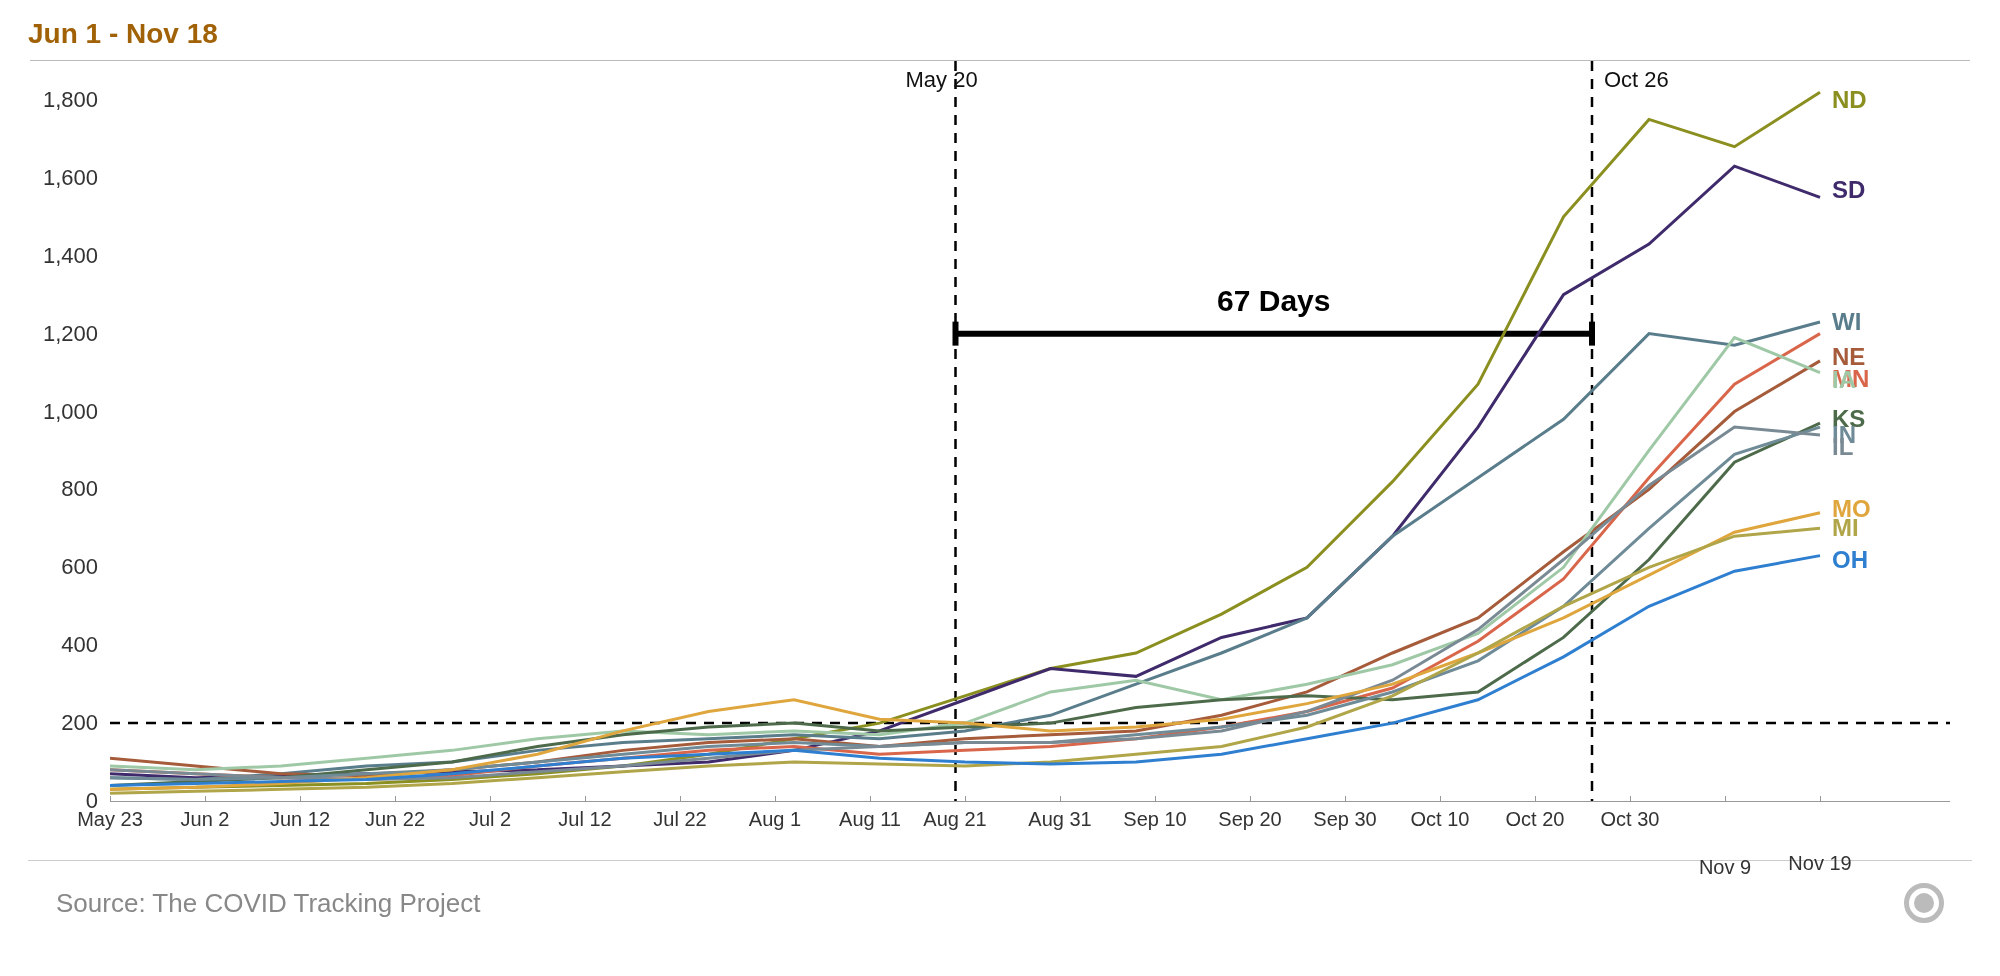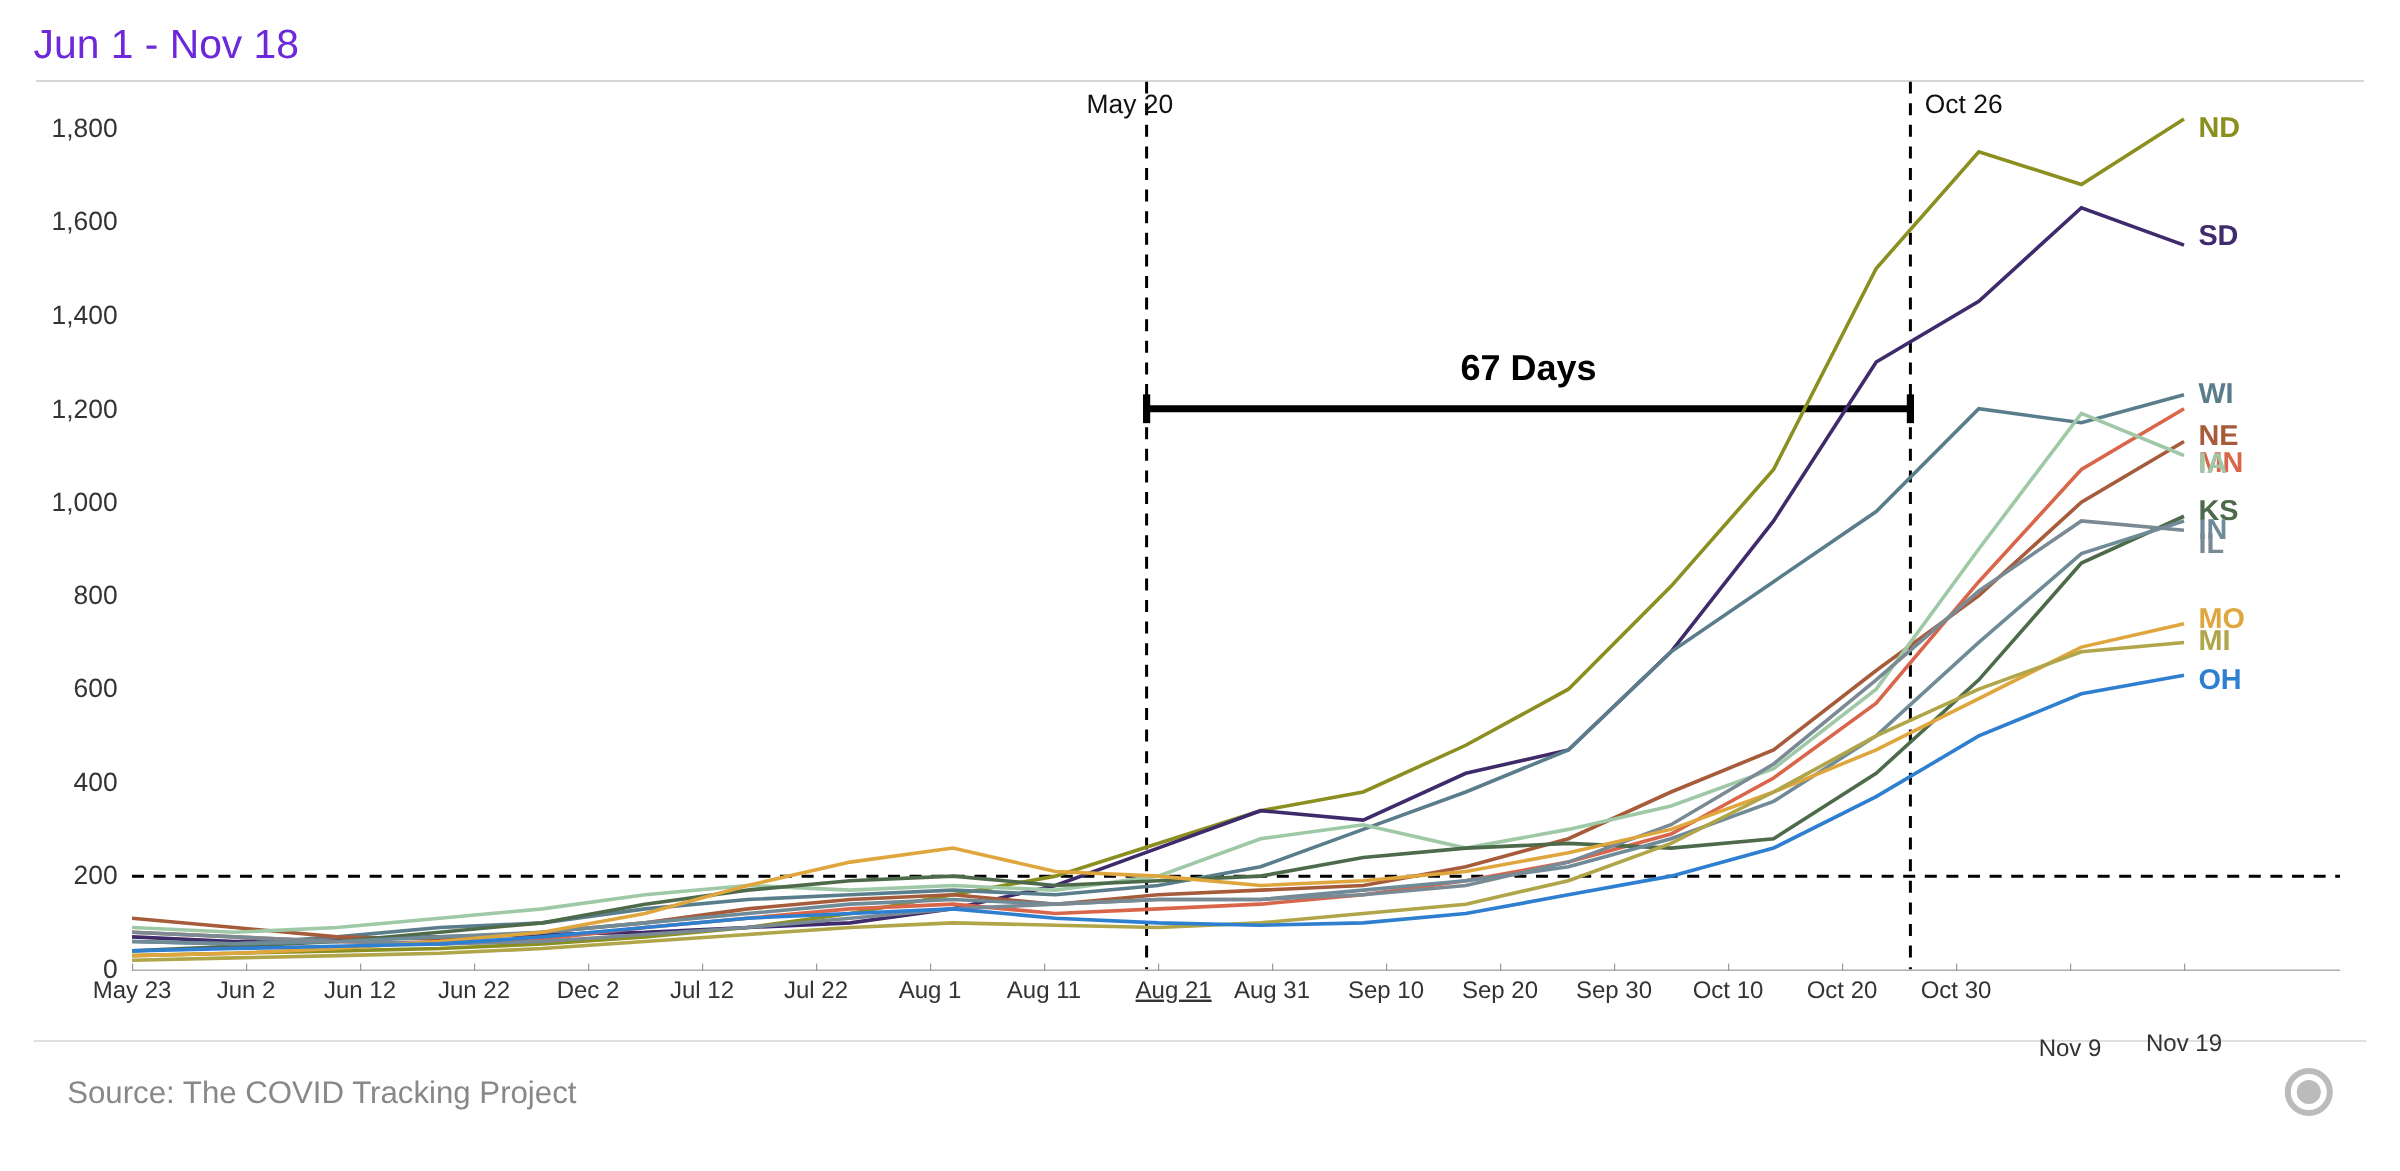--- a/index.html
+++ b/index.html
@@ -1,19 +1,19 @@
 <!DOCTYPE html>
 <html><head>
 <meta charset="utf-8">
 <style>
   * { box-sizing: border-box; margin: 0; padding: 0; }
   html, body { width: 2000px; height: 976px; background: #fff; font-family: -apple-system, BlinkMacSystemFont, "Segoe UI", Helvetica, Arial, sans-serif; }
   .header { display: flex; justify-content: space-between; align-items: baseline; padding: 18px 28px 10px 28px; }
   .title { font-size: 34px; font-weight: 800; letter-spacing: 0.5px; color: #111; text-transform: uppercase; }
-  .date-range { font-size: 34px; font-weight: 400; color: #6d28d9; }
+  .date-range { font-size: 28px; font-weight: 700; color: #a16207; }
   .chart-wrap { position: relative; width: 1940px; height: 780px; margin: 0 auto; border-top: 1.5px solid #bbb; }
   .plot { position: absolute; left: 80px; top: 0; width: 1840px; height: 740px; }
   .y-axis { position: absolute; left: 0; top: 0; width: 80px; height: 740px; }
   .y-tick { position: absolute; right: 12px; font-size: 22px; color: #333; transform: translateY(-50%); }
   .x-axis { position: absolute; left: 80px; top: 740px; width: 1840px; height: 40px; border-top: 1.5px solid #999; }
   .x-tick { position: absolute; top: 6px; font-size: 20px; color: #333; transform: translateX(-50%); white-space: nowrap; }
   .x-tickmark { position: absolute; top: -6px; width: 1px; height: 6px; background: #999; }
   .footer { display: flex; justify-content: space-between; align-items: center; padding: 22px 28px 0 28px; border-top: 1.5px solid #ccc; margin: 20px 28px 0 28px; }
   .source { font-size: 26px; color: #888; }
   .logo-circle { width: 40px; height: 40px; border-radius: 50%; position: relative; }
@@ -90,31 +90,31 @@
   <div class="x-axis" id="x-axis">
       <div class="x-tickmark" style="left: 0px;"></div>
       <div class="x-tick" style="left: 0px;">May 23</div>
       <div class="x-tickmark" style="left: 95px;"></div>
       <div class="x-tick" style="left: 95px;">Jun 2</div>
       <div class="x-tickmark" style="left: 190px;"></div>
       <div class="x-tick" style="left: 190px;">Jun 12</div>
       <div class="x-tickmark" style="left: 285px;"></div>
       <div class="x-tick" style="left: 285px;">Jun 22</div>
       <div class="x-tickmark" style="left: 380px;"></div>
-      <div class="x-tick" style="left: 380px;">Dec 2</div>
+      <div class="x-tick" style="left: 380px;">Jul 2</div>
       <div class="x-tickmark" style="left: 475px;"></div>
       <div class="x-tick" style="left: 475px;">Jul 12</div>
       <div class="x-tickmark" style="left: 570px;"></div>
       <div class="x-tick" style="left: 570px;">Jul 22</div>
       <div class="x-tickmark" style="left: 665px;"></div>
       <div class="x-tick" style="left: 665px;">Aug 1</div>
       <div class="x-tickmark" style="left: 760px;"></div>
       <div class="x-tick" style="left: 760px;">Aug 11</div>
       <div class="x-tickmark" style="left: 855px;"></div>
-      <div class="x-tick" style="left: 868px; text-decoration: underline;">Aug 21</div>
+      <div class="x-tick" style="left: 845px;">Aug 21</div>
       <div class="x-tickmark" style="left: 950px;"></div>
       <div class="x-tick" style="left: 950px;">Aug 31</div>
       <div class="x-tickmark" style="left: 1045px;"></div>
       <div class="x-tick" style="left: 1045px;">Sep 10</div>
       <div class="x-tickmark" style="left: 1140px;"></div>
       <div class="x-tick" style="left: 1140px;">Sep 20</div>
       <div class="x-tickmark" style="left: 1235px;"></div>
       <div class="x-tick" style="left: 1235px;">Sep 30</div>
       <div class="x-tickmark" style="left: 1330px;"></div>
       <div class="x-tick" style="left: 1330px;">Oct 10</div>

